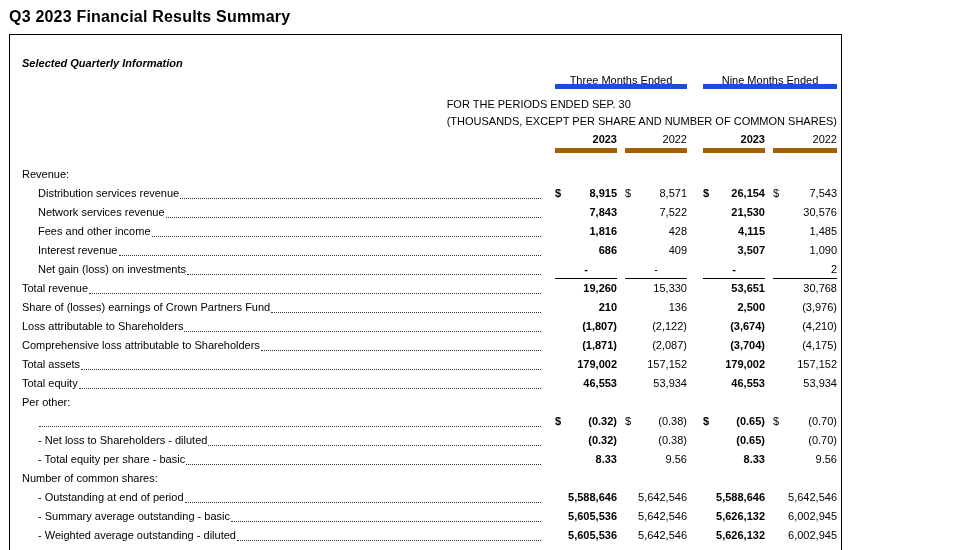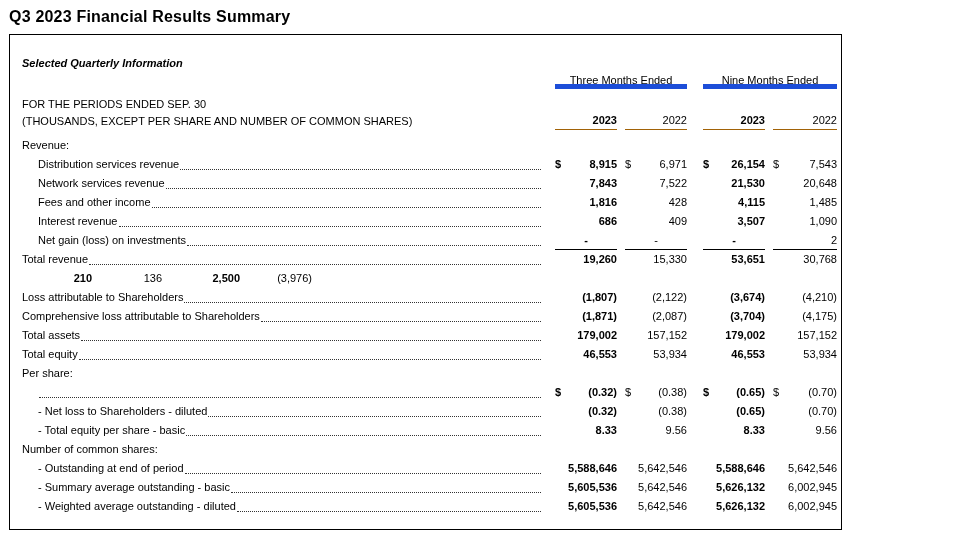--- a/index.html
+++ b/index.html
@@ -49,33 +49,33 @@
   
   .hdr-groups { display: flex; height: 16px; line-height: 15px; }
   .hdr-groups .spacer { flex: 1; }
   .group {
     font-size: 11px;
     text-align: center;
     border-bottom: 5px solid #1d4ed8;
   }
   .group.g1 { width: 132px; margin-left: 8px; }
   .group.g2 { width: 134px; margin-left: 16px; }
-  .hdr-periods { display: flex; align-items: flex-end; margin-top: 7px; }
+  .hdr-periods { display: flex; align-items: flex-end; margin-top: 7px; flex-direction: column; }
   .periods { flex: 1; font-size: 11px; }
   .periods div { height: 17px; line-height: 17px; }
   .years { display: flex; }
   .years .val {
     height: 18px;
     line-height: 17px;
-    border-bottom: 1px solid #a16207;
+    border-bottom: 5px solid #a16207;
     align-items: flex-end;
   }
   .years .val span { margin-left: auto; }
   
-  .rows { margin-top: 6px; }
+  .rows { margin-top: 12px; }
   .row { display: flex; height: 19px; line-height: 19px; font-size: 11px; }
   .lab { flex: 1; display: flex; overflow: hidden; min-width: 0; }
   .lab.ind { padding-left: 16px; }
   .lab-text { white-space: nowrap; }
   .dots {
     flex: 1;
     border-bottom: 1px dotted #333333;
     margin: 0 6px 4px 1px;
     min-width: 4px;
   }
@@ -126,21 +126,21 @@
         <div class="lab ind">
           <span class="lab-text">Distribution services revenue</span>
           <span class="dots"></span>
         </div>
         <div class="val c0 bold">
           <span class="cur">$</span>
           <span class="num">8,915</span>
         </div>
         <div class="val c1">
           <span class="cur">$</span>
-          <span class="num">6,971</span>
+          <span class="num">8,571</span>
         </div>
         <div class="val c2 bold ggap">
           <span class="cur">$</span>
           <span class="num">26,154</span>
         </div>
         <div class="val c3">
           <span class="cur">$</span>
           <span class="num">7,543</span>
         </div>
       </div>
@@ -152,21 +152,21 @@
         <div class="val c0 bold">
           <span class="num">7,843</span>
         </div>
         <div class="val c1">
           <span class="num">7,522</span>
         </div>
         <div class="val c2 bold ggap">
           <span class="num">21,530</span>
         </div>
         <div class="val c3">
-          <span class="num">20,648</span>
+          <span class="num">30,576</span>
         </div>
       </div>
       <div class="row">
         <div class="lab ind">
           <span class="lab-text">Fees and other income</span>
           <span class="dots"></span>
         </div>
         <div class="val c0 bold">
           <span class="num">1,816</span>
         </div>
@@ -228,20 +228,24 @@
           <span class="num">15,330</span>
         </div>
         <div class="val c2 bold ggap">
           <span class="num">53,651</span>
         </div>
         <div class="val c3">
           <span class="num">30,768</span>
         </div>
       </div>
       <div class="row">
+        <div class="lab">
+          <span class="lab-text">Share of (losses) earnings of Crown Partners Fund</span>
+          <span class="dots"></span>
+        </div>
         <div class="val c0 bold">
           <span class="num">210</span>
         </div>
         <div class="val c1">
           <span class="num">136</span>
         </div>
         <div class="val c2 bold ggap">
           <span class="num">2,500</span>
         </div>
         <div class="val c3">
@@ -315,21 +319,21 @@
         </div>
         <div class="val c2 bold ggap">
           <span class="num">46,553</span>
         </div>
         <div class="val c3">
           <span class="num">53,934</span>
         </div>
       </div>
       <div class="row">
         <div class="lab">
-          <span class="lab-text">Per share:</span>
+          <span class="lab-text">Per other:</span>
         </div>
       </div>
       <div class="row">
         <div class="lab ind">
           <span class="dots"></span>
         </div>
         <div class="val c0 bold">
           <span class="cur">$</span>
           <span class="num">(0.32)</span>
         </div>

